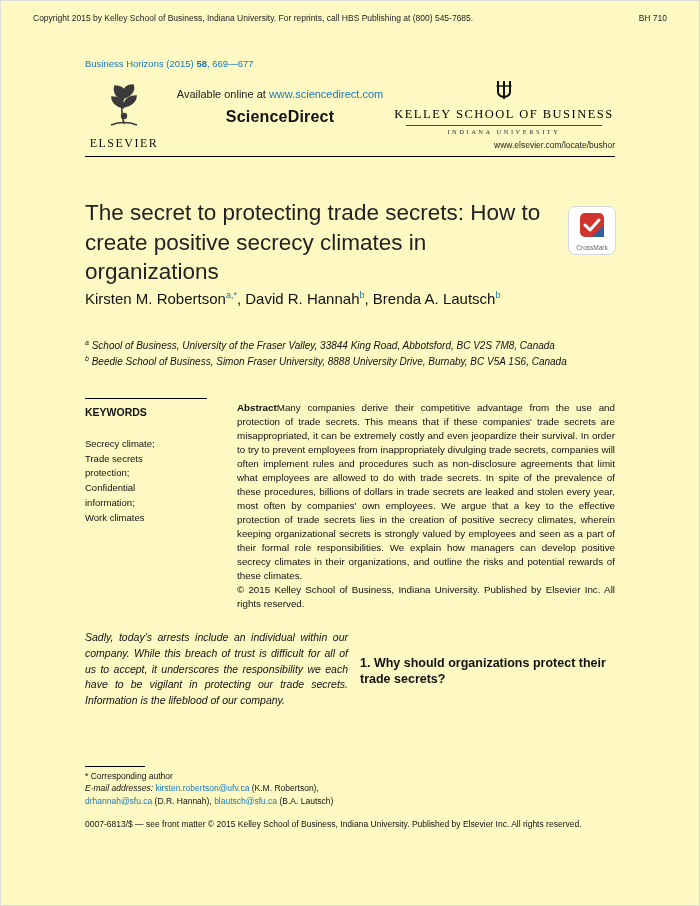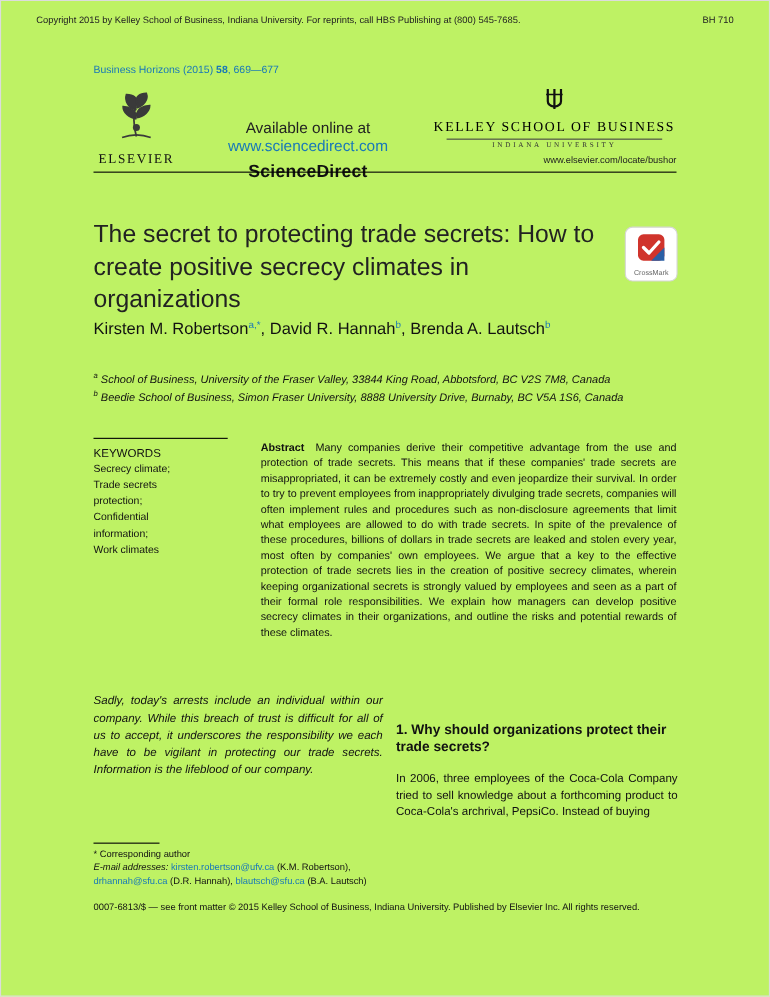--- a/index.html
+++ b/index.html
@@ -1,33 +1,33 @@
 <!DOCTYPE html>
 <html><head>
 <meta charset="utf-8">
 <style>
   * { margin:0; padding:0; box-sizing:border-box; }
   html,body { background:#e9e9e9; }
   .page {
     position:relative; width:700px; height:906px; margin:0 auto;
-    background:#bef264; overflow:hidden;
+    background:#fef9c3; overflow:hidden;
     font-family:"Liberation Sans", sans-serif; color:#1c1c1c;
     box-shadow: inset 0 0 0 1px #dcdcdc;
   }
   .link { color:#1878b8; cursor:pointer; }
   
   .topline { position:absolute; top:13px; left:33px; right:33px;
     display:flex; justify-content:space-between; font-size:8.5px; color:#222; }
   
   .journal-citation { position:absolute; top:58px; left:85px; font-size:9.5px; color:#1878b8; }
   .journal-citation b { font-weight:bold; }
   .elsevier-block { position:absolute; top:80px; left:85px; width:78px; text-align:center; }
   .elsevier-label { font-family:"Liberation Serif", serif; font-size:12px; letter-spacing:1.5px; color:#111; margin-top:2px; }
   .center-block { position:absolute; top:88px; left:170px; width:220px; text-align:center; }
-  .avail-line { font-size:14px; color:#222;margin-top:20px; }
+  .avail-line { font-size:11px; color:#222; }
   .sciencedirect { font-size:16px; font-weight:bold; color:#111; margin-top:8px; letter-spacing:0.2px; }
   .kelley-block { position:absolute; top:80px; left:392px; width:224px; text-align:center; }
   .kelley-name { font-family:"Liberation Serif", serif; font-size:12.5px; letter-spacing:1.5px; color:#000; margin-top:3px; white-space:nowrap; }
   .kelley-rule { border-top:1px solid #444; margin:3px 14px 2px 14px; }
   .kelley-sub { font-size:6.5px; letter-spacing:2.5px; color:#333; font-family:"Liberation Serif", serif; }
   .locate-url { position:absolute; top:140px; right:85px; font-size:8.5px; color:#222; }
   .head-rule { position:absolute; top:156px; left:85px; right:85px; border-top:1.5px solid #000; }
   
   .title { position:absolute; top:198px; left:85px; width:465px;
     font-size:22.5px; line-height:1.32; color:#222; font-weight:400; }
@@ -36,25 +36,25 @@
     padding:5px 2px 3px 2px; text-align:center; cursor:pointer; }
   .crossmark-label { font-size:6.5px; color:#666; margin-top:2px; }
   .authors { position:absolute; top:290px; left:85px; font-size:15px; color:#111; }
   .authors sup { font-size:9px; color:#1878b8; }
   .affiliations { position:absolute; top:338px; left:85px; width:530px;
     font-size:10px; font-style:italic; line-height:1.55; color:#111; }
   .affiliations sup { font-size:7px; font-style:italic; }
   
   .keywords { position:absolute; top:398px; left:85px; width:122px;
     border-top:1.5px solid #000; padding-top:7px; }
-  .keywords-heading { font-size:10.5px; font-weight:normal; color:#111; margin-bottom:2px; }
+  .keywords-heading { font-size:10.5px; font-weight:bold; color:#111; margin-bottom:19px; }
   .keyword-item { font-size:9.5px; line-height:1.55; color:#111; }
   .abstract { position:absolute; top:401px; left:237px; width:378px;
     font-size:9.8px; line-height:1.43; text-align:justify; color:#111; }
-  .abstract-label { font-weight:bold; padding-right:10px; }
+  .abstract-label { font-weight:bold; }
   .abstract-rights { display:block; }
   
   .quote { position:absolute; top:630px; left:85px; width:263px;
     font-style:italic; font-size:10.5px; line-height:1.5; text-align:justify; color:#111; }
   .right-col { position:absolute; top:630px; left:360px; width:256px; }
   .attribution { font-size:10.5px; line-height:1.45; color:#111; }
   .section-heading { margin-top:25px; font-size:12.5px; font-weight:bold; line-height:1.3; color:#111; }
   .section-para { margin-top:13px; font-size:10.5px; line-height:1.45; text-align:justify; color:#111; }
   
   .footnote { position:absolute; top:738px; left:85px; width:268px;margin-top:28px; }
@@ -150,27 +150,27 @@
     <div class="keyword-item">Secrecy climate;</div>
     <div class="keyword-item">Trade secrets</div>
     <div class="keyword-item">protection;</div>
     <div class="keyword-item">Confidential</div>
     <div class="keyword-item">information;</div>
     <div class="keyword-item">Work climates</div>
   </div>
 
   <div class="abstract">
     <span class="abstract-label">Abstract</span><span>Many companies derive their competitive advantage from the use and protection of trade secrets. This means that if these companies' trade secrets are misappropriated, it can be extremely costly and even jeopardize their survival. In order to try to prevent employees from inappropriately divulging trade secrets, companies will often implement rules and procedures such as non-disclosure agreements that limit what employees are allowed to do with trade secrets. In spite of the prevalence of these procedures, billions of dollars in trade secrets are leaked and stolen every year, most often by companies' own employees. We argue that a key to the effective protection of trade secrets lies in the creation of positive secrecy climates, wherein keeping organizational secrets is strongly valued by employees and seen as a part of their formal role responsibilities. We explain how managers can develop positive secrecy climates in their organizations, and outline the risks and potential rewards of these climates.</span>
+    <span class="abstract-rights">© 2015 Kelley School of Business, Indiana University. Published by Elsevier Inc. All rights reserved.</span>
   </div>
 
   <div class="quote">Sadly, today's arrests include an individual within our company. While this breach of trust is difficult for all of us to accept, it underscores the responsibility we each have to be vigilant in protecting our trade secrets. Information is the lifeblood of our company.</div>
 
   <div class="right-col">
     <div class="section-heading">1. Why should organizations protect their trade secrets?</div>
-    <div class="section-para">In 2006, three employees of the Coca-Cola Company tried to sell knowledge about a forthcoming product to Coca-Cola's archrival, PepsiCo. Instead of buying</div>
   </div>
 
   <div class="footnote">
     <div class="footnote-rule"></div>
     <div class="corresponding">* Corresponding author</div>
     <div class="emails">
       <span class="lbl">E-mail addresses: </span><span class="link">kirsten.robertson@ufv.ca</span><span> (K.M. Robertson), </span><span class="link">drhannah@sfu.ca</span><span> (D.R. Hannah), </span><span class="link">blautsch@sfu.ca</span><span> (B.A. Lautsch)</span>
     </div>
   </div>
 

